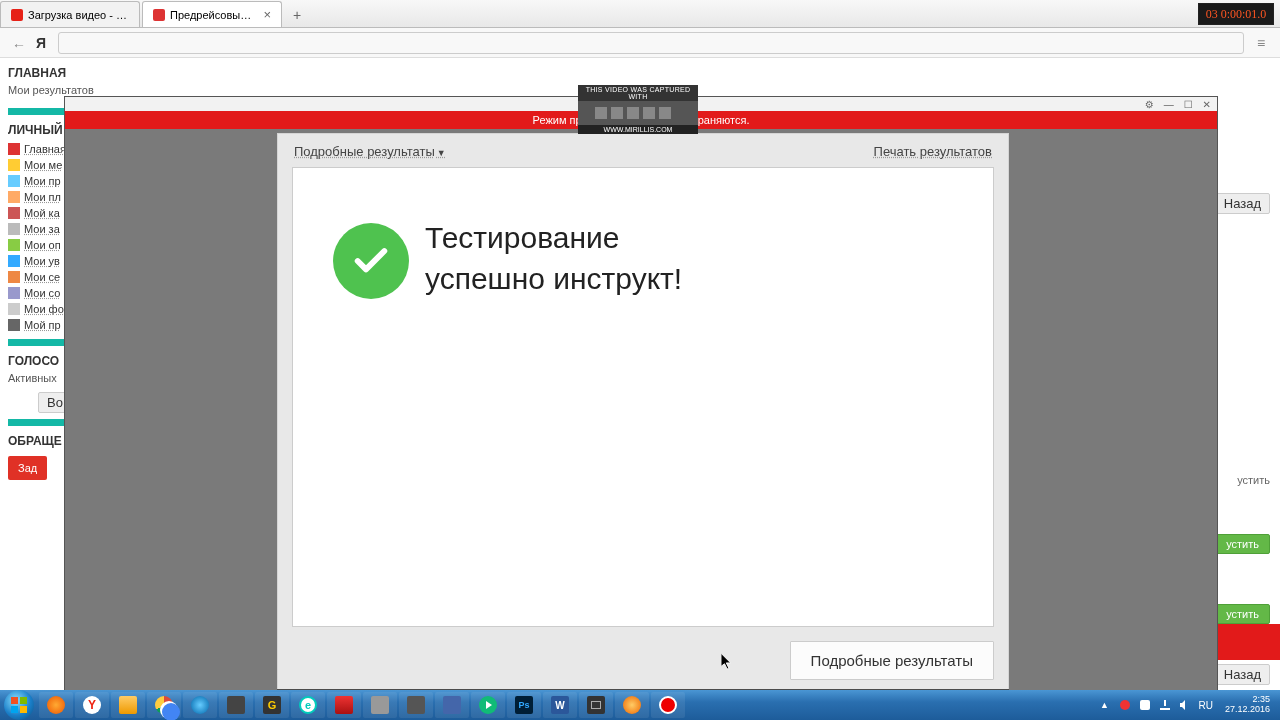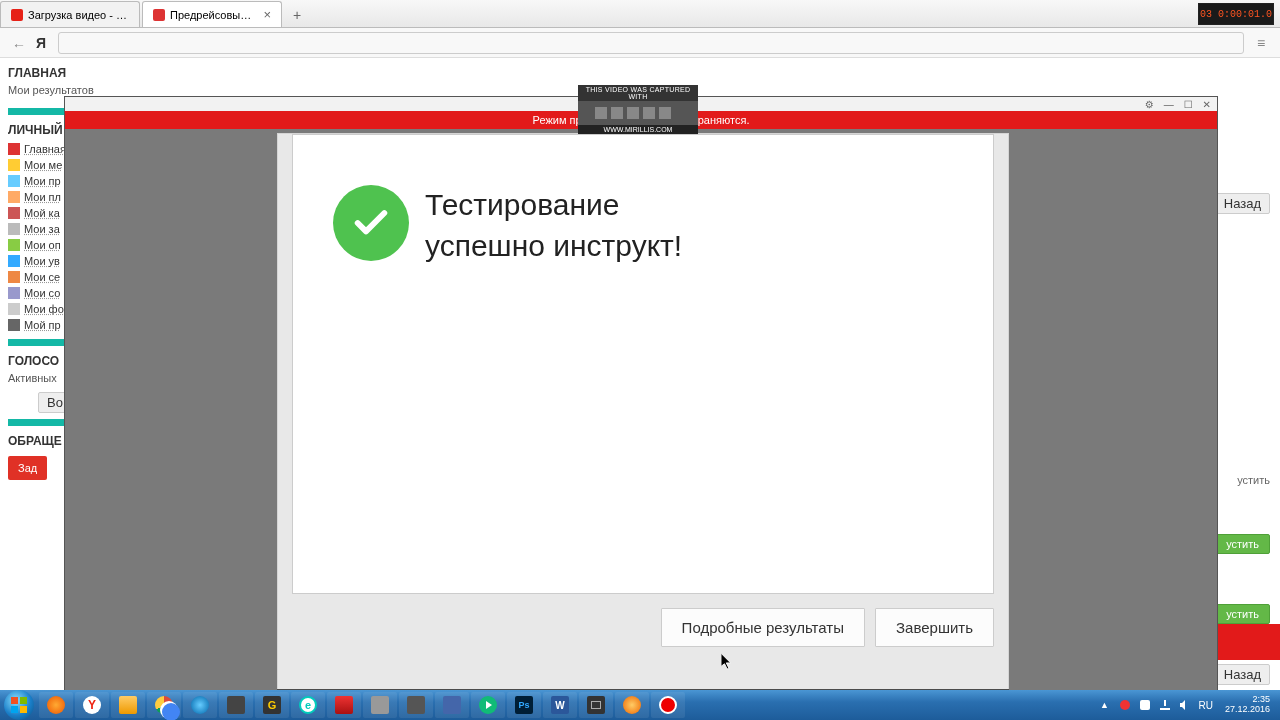--- a/index.html
+++ b/index.html
@@ -42,21 +42,21 @@
     .modal-titlebar { height:14px; background:#f2f2f2; display:flex; justify-content:flex-end; align-items:center; padding:0 6px; font-size:10px; color:#666; }
     .modal-titlebar .win-icon { margin-left:10px; cursor:pointer; }
     .modal-redbanner { height:18px; background:#e21a1a; color:#fff; font-size:11px; text-align:center; line-height:18px; }
 
     .modal-content-area { position:absolute; left:212px; top:36px; width:732px; height:580px; background:#e8e8e8; border:1px solid #d5d5d5; }
     .modal-header { display:flex; justify-content:space-between; padding:10px 16px 8px; font-size:13px; color:#444; }
     .modal-header a { color:#444; text-decoration:underline dotted #999; }
     .dropdown-caret { font-size:9px; margin-left:2px; }
 
     .result-panel { margin:0 14px; background:#fff; border:1px solid #ccc; height:460px; padding:50px 40px; }
-    .result-inner { display:flex; align-items:flex-start; gap:16px; }
+    .result-inner { display:flex; align-items:flex-end; gap:16px; }
     .checkmark-circle { width:76px; height:76px; border-radius:50%; background:#4fc24f; display:flex; align-items:center; justify-content:center; flex-shrink:0; }
     .checkmark-circle svg { width:40px; height:40px; }
     .result-text { font-size:30px; color:#222; line-height:1.35; }
 
     .modal-actions { display:flex; justify-content:flex-end; gap:10px; padding:14px 14px 0; }
     .action-btn { background:#fcfcfc; border:1px solid #ccc; padding:10px 20px; font-size:15px; color:#333; border-radius:1px; }
     .cursor { position:absolute; width:14px; height:18px; pointer-events:none; }
 
     .player-bar { position:absolute; bottom:0; left:212px; width:732px; height:20px; background:#4b4b4b; display:flex; align-items:center; padding:0 6px; font-size:10px; color:#ccc; }
     .player-bar .play-icon { width:14px; height:14px; background:#666; margin-right:8px; display:flex; align-items:center; justify-content:center; }
@@ -88,21 +88,21 @@
     <span class="tab-favicon" style="background:#e62117;border-radius:2px;"></span>
     <span style="white-space:nowrap;overflow:hidden;text-overflow:ellipsis;">Загрузка видео - YouTube</span>
   </div>
   <div class="tab active">
     <span class="tab-favicon" style="background:#d33;border-radius:2px;"></span>
     <span style="white-space:nowrap;overflow:hidden;text-overflow:ellipsis;">Предрейсовый инструкт</span>
     <span class="tab-close">×</span>
   </div>
   <div class="new-tab">+</div>
   <div class="recorder-widget">
-    <span style="font-family:Liberation Mono, monospace;font-size:10px;color:#f52;">03  0:00:01.0</span>
+    <span style="font-family:Liberation Serif, serif;font-size:12px;color:#f52;">03  0:00:01.0</span>
   </div>
 </div>
 
 <div class="address-bar">
   <div class="nav-btn">←</div>
   <div class="nav-btn" style="color:#333;font-weight:bold;">Я</div>
   <div class="url-box"></div>
   <div class="nav-btn">≡</div>
 </div>
 
@@ -190,38 +190,41 @@
   <div class="modal-overlay">
     <div class="modal-titlebar">
       <span class="win-icon">⚙</span>
       <span class="win-icon">—</span>
       <span class="win-icon">☐</span>
       <span class="win-icon">✕</span>
     </div>
     <div class="modal-redbanner">Режим предпросмотра — не сохраняются.</div>
 
     <div class="modal-content-area">
+      <div class="modal-header">
+        <a href="#"><span>Подробные результаты</span><span class="dropdown-caret">▼</span></a>
+        <a href="#">Печать результатов</a>
+      </div>
 
       <div class="result-panel">
         <div class="result-inner">
           <div class="checkmark-circle">
             <svg viewBox="0 0 24 24">
                 <path d="M4 12l5 5L20 6" stroke="#fff" stroke-width="3.5" fill="none" stroke-linecap="round" stroke-linejoin="round"></path>
               </svg>
           </div>
           <div class="result-text">
             <div>Тестирование</div>
             <div>успешно инструкт!</div>
           </div>
         </div>
       </div>
 
       <div class="modal-actions">
         <button class="action-btn">Подробные результаты</button>
-        <button class="action-btn">Завершить</button>
       </div>
     </div>
 
     <svg class="cursor" style="left:656px;top:556px;" viewBox="0 0 16 20">
         <path d="M0 0 L0 15 L4 12 L7 18 L9 17 L6 11 L11 11 Z" fill="#000" stroke="#fff" stroke-width="1"></path>
       </svg>
 
     <div class="player-bar">
       <div class="play-icon">
           <svg width="8" height="8" viewBox="0 0 8 8">

